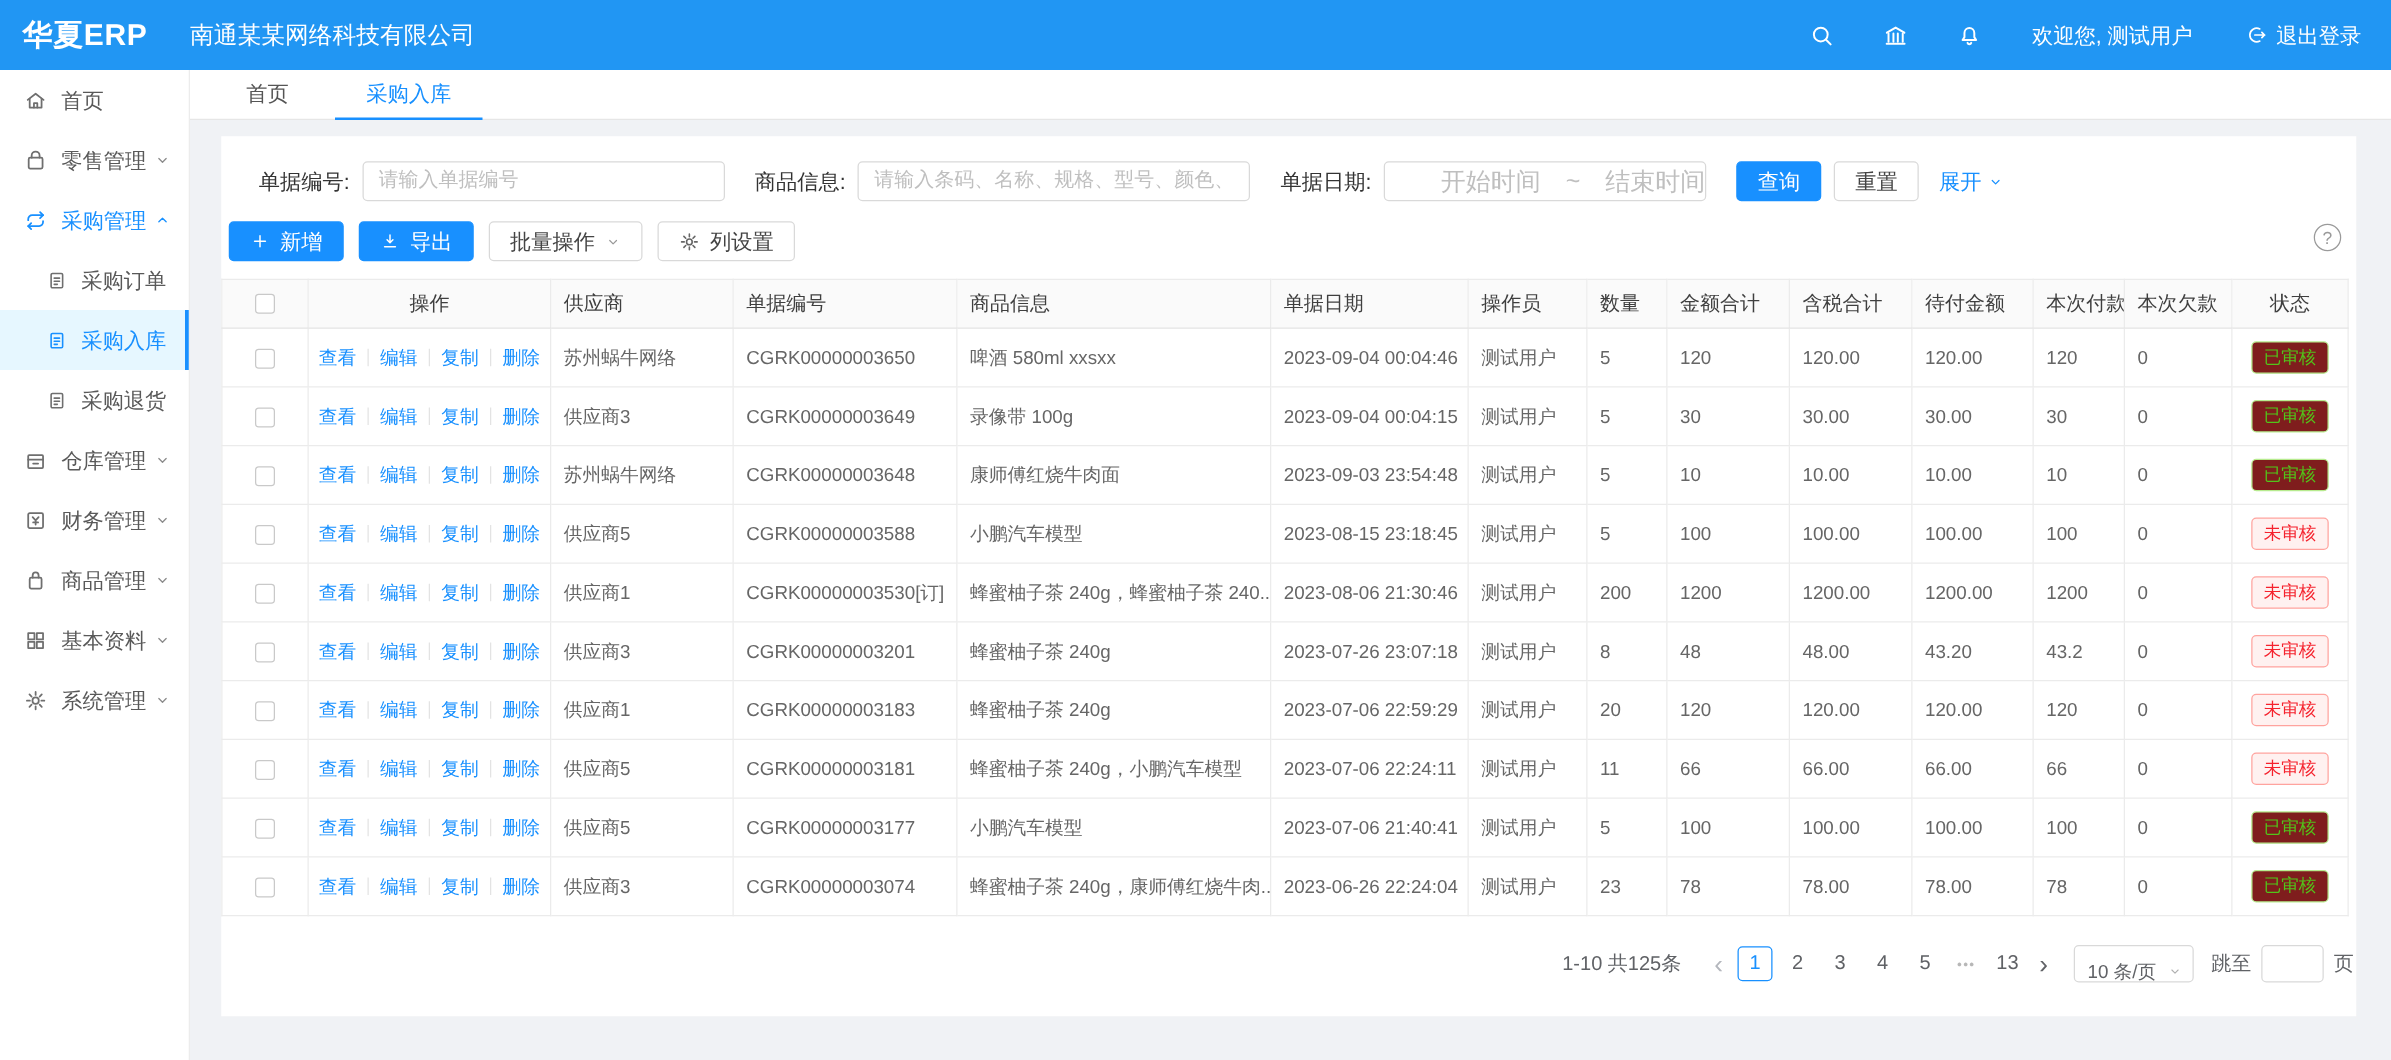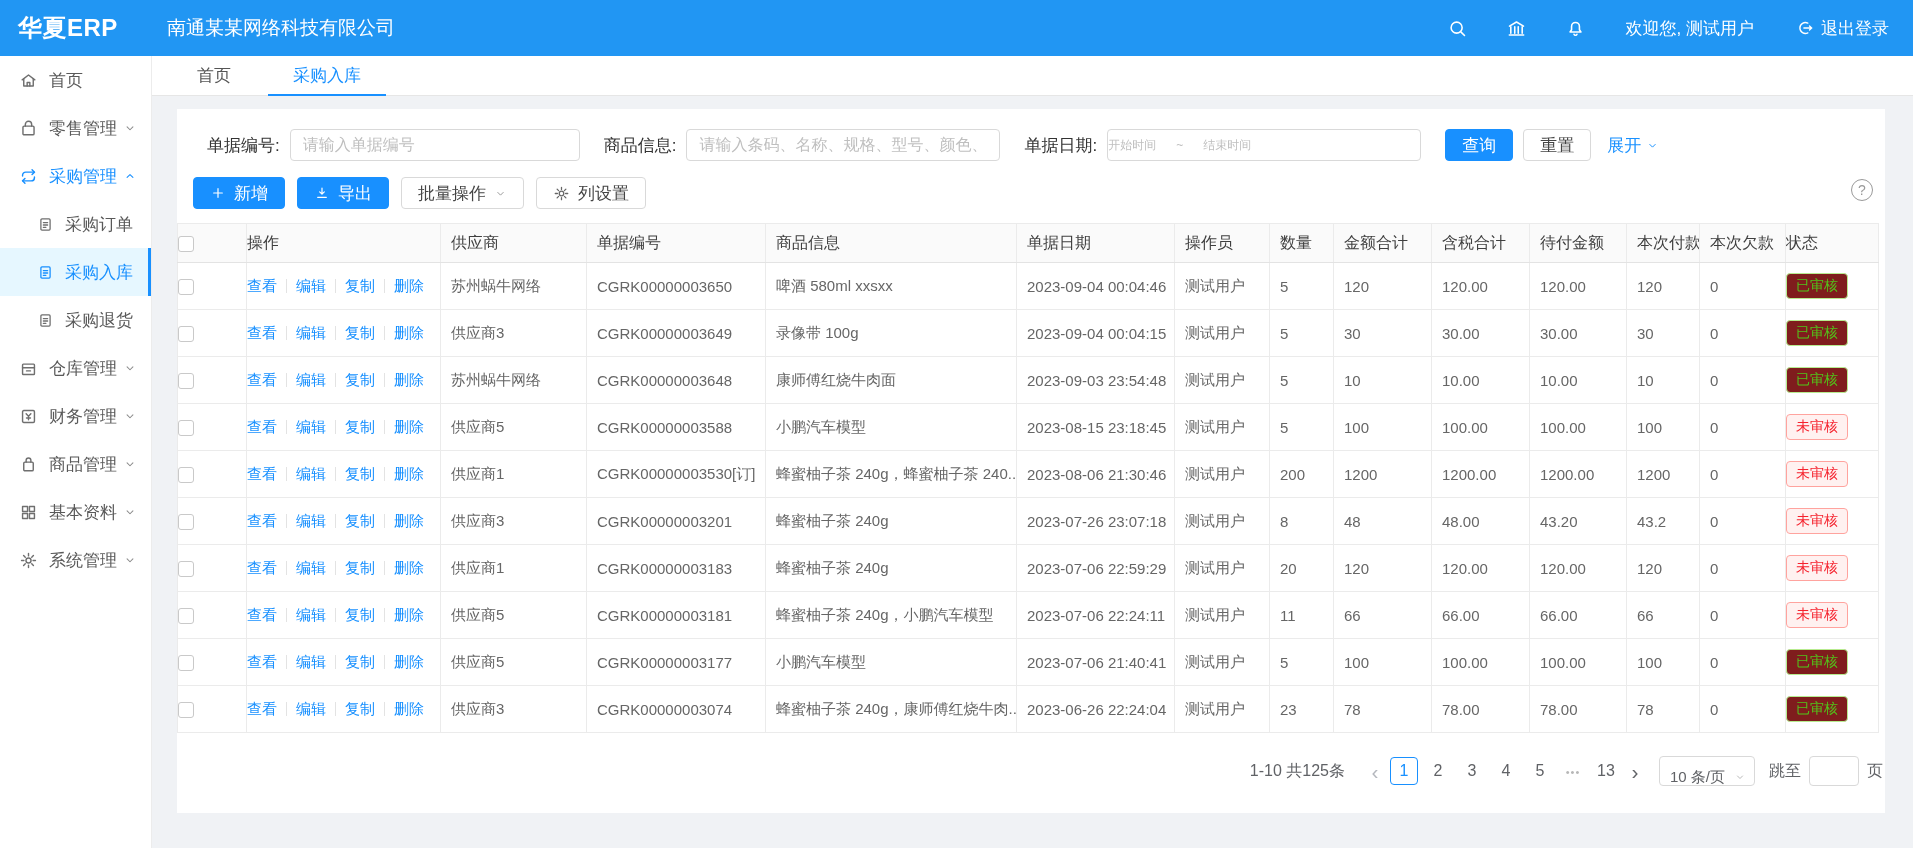--- a/index.html
+++ b/index.html
@@ -3,21 +3,21 @@
 <meta charset="utf-8">
 <style>
 *{margin:0;padding:0;box-sizing:border-box}
 :root{--accent:#1890ff;--header:#2196f3;--green:#52c41a;--red:#f5222d}
 html,body{width:1913px;height:848px}
 body{background:#f0f2f5;font-family:"Liberation Sans","DejaVu Sans",sans-serif;overflow:hidden}
 svg{display:block}
 
 .topbar{height:56px;background:var(--header);display:flex;align-items:center;color:#fff}
 .logo{width:152px;padding-left:18px;font-size:24px;font-weight:bold;letter-spacing:.5px;white-space:nowrap}
-.company{font-size:19px;margin-left:15px;white-space:nowrap}
+.company{font-size:19px;white-space:nowrap}
 .topbar-right{margin-left:auto;display:flex;align-items:center;padding-right:24px}
 .tb-icon{display:inline-flex;margin-left:38px;cursor:pointer}
 .tb-icon svg{width:21px;height:21px}
 .welcome{font-size:17px;margin-left:40px;white-space:nowrap}
 .logout{display:inline-flex;align-items:center;gap:7px;font-size:17px;margin-left:42px;cursor:pointer;white-space:nowrap}
 .logout svg{width:18px;height:18px}
 
 .layout{display:flex;height:800px}
 .sidebar{width:152px;background:#fff;border-right:1px solid #ececec;flex:none}
 .side-item,.side-child{height:48px;display:flex;align-items:center;padding-left:19px;cursor:pointer;color:#595959;position:relative}
@@ -39,38 +39,38 @@
 .tab.active{color:var(--accent)}
 .tab.active::after{content:"";position:absolute;left:0;right:0;bottom:-1px;height:2px;background:var(--accent)}
 
 .content{flex:1;padding:13px 28px 0 25px}
 .card{background:#fff;height:704px;position:relative}
 .filter-row{display:flex;align-items:center;padding:20px 0 0 30px}
 .f-group{display:flex;align-items:center;margin-right:24px}
 .f-label{font-size:17px;color:#333;margin-right:10px;white-space:nowrap}
 .f-input{height:32px;border:1px solid #d9d9d9;border-radius:4px;padding:0 12px;font-size:16px;color:#333;font-family:inherit;outline:none}
 .f-input::placeholder{color:#bfbfbf}
-.daterange{width:314px;height:32px;border:1px solid #d9d9d9;border-radius:4px;display:flex;align-items:center;justify-content:flex-start;gap:20px;font-size:12px;color:#bfbfbf;cursor:text}
+.daterange{width:258px;height:32px;border:1px solid #d9d9d9;border-radius:4px;display:flex;align-items:center;justify-content:flex-end;gap:20px;font-size:20px;color:#bfbfbf;cursor:text}
 .btn{height:32px;padding:0 16px;border:1px solid #d9d9d9;background:#fff;border-radius:4px;font-size:17px;color:#444;cursor:pointer;display:inline-flex;align-items:center;gap:8px;font-family:inherit;white-space:nowrap}
 .btn.primary{background:var(--accent);border-color:var(--accent);color:#fff}
 .btn svg{width:16px;height:16px}
 .btn .chev svg{width:13px;height:13px;color:#999}
 .btn .gear svg{width:17px;height:17px;color:#666}
 .filter-row .btn{margin-right:10px}
 .expand-link{display:inline-flex;align-items:center;gap:5px;color:var(--accent);font-size:17px;cursor:pointer;margin-left:6px;white-space:nowrap}
 .expand-link svg{width:13px;height:13px}
-.toolbar{display:flex;margin-top:16px;padding-left:16px;position:relative}
+.toolbar{display:flex;margin-top:16px;padding-left:6px;position:relative}
 .toolbar .btn{margin-right:12px}
 .help{position:absolute;right:12px;top:2px;width:22px;height:22px;border:1.5px solid #9a9a9a;border-radius:50%;color:#9a9a9a;display:flex;align-items:center;justify-content:center;font-size:14px;cursor:pointer}
 
 table.grid{width:1702px;border-collapse:collapse;table-layout:fixed;margin-top:14px}
 .grid th,.grid td{border:1px solid #ebebeb;font-weight:400;white-space:nowrap;overflow:hidden}
 .grid thead th{height:39px;background:#fafafa;font-size:16px;color:#3f3f3f;text-align:left;padding:0 8px 0 10px;border-bottom:1px solid #e3e3e3}
 .grid td{height:47px;font-size:15px;color:#666;padding:0 8px 0 10px}
-.grid .c-check,.grid .c-actions,.grid .c-center{text-align:left;padding:0}
+.grid .c-check,.grid .c-actions,.grid .c-center{text-align:center;padding:0}
 .checkbox{display:inline-block;width:16px;height:16px;border:1px solid #c9c9c9;border-radius:3px;background:#fff;vertical-align:middle;cursor:pointer}
 .alink{color:var(--accent);font-size:15px;cursor:pointer;text-decoration:none}
 .sep{display:inline-block;width:1px;height:14px;background:#e3e3e3;margin:0 9px;vertical-align:-2px}
 .badge{display:inline-block;padding:3px 9px;font-size:14px;border-radius:4px;line-height:1.25}
 .badge.approved{color:var(--green);background:#7f1d1d;border:1px solid #b7eb8f}
 .badge.pending{color:var(--red);background:#fff1f0;border:1px solid #ffa39e}
 
 .pagination{display:flex;align-items:center;justify-content:flex-end;margin-top:23px;font-size:16px;color:#606266;padding-right:2px}
 .pg-total{margin-right:18px}
 .pg-arrow{width:24px;text-align:center;font-size:21px;color:#b4b7bd;cursor:pointer;line-height:1;user-select:none}

